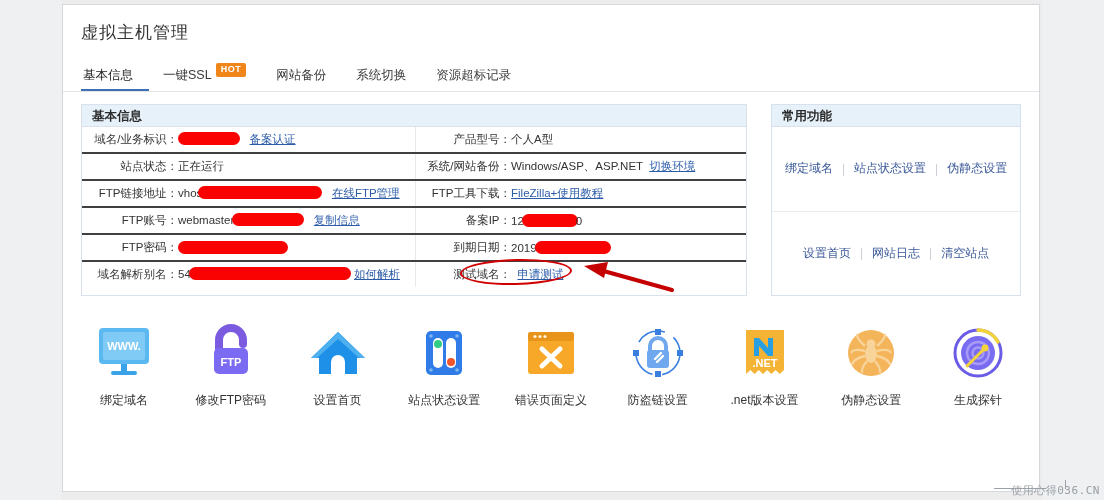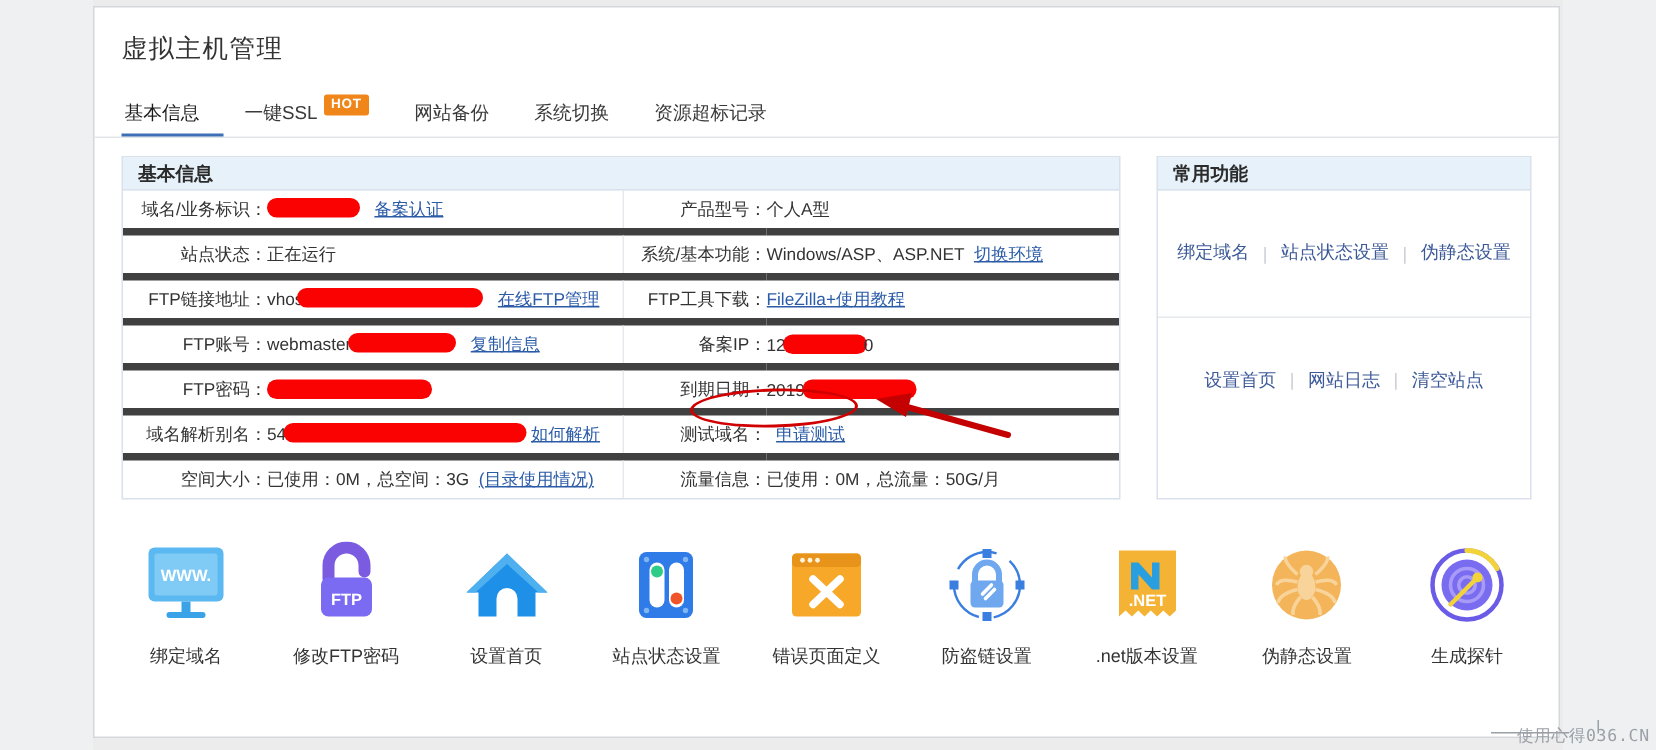--- a/index.html
+++ b/index.html
@@ -100,21 +100,21 @@
   }
   .info-panel { width: 666px; }
   .func-panel { width: 264px; }
 
   table.info {
     border-collapse: collapse;
     width: 100%;
     table-layout: fixed;
   }
   table.info td {
-    border-top: 5px solid #404040;
+    border-top: 2px solid #404040;
     height: 25px;
     font-size: 11.5px;
     color: #333;
     padding: 0;
     vertical-align: middle;
   }
   table.info tr:first-child td { border-top: none; }
   td.lbl {
     color: #9a9a9a;
     text-align: right;
@@ -277,21 +277,21 @@
               <td class="val">
                 <span>个人A型</span>
               </td>
             </tr>
 
             <tr>
               <td class="lbl">站点状态：</td>
               <td class="val">
                 <span>正在运行</span>
               </td>
-              <td class="lbl col-divider">系统/基本功能：</td>
+              <td class="lbl col-divider">系统/网站备份：</td>
               <td class="val">
                 <span>Windows/ASP、ASP.NET</span>
                 &nbsp;<span class="lnk">切换环境</span>
               </td>
             </tr>
 
             <tr>
               <td class="lbl">FTP链接地址：</td>
               <td class="val">
                 <span>vhos</span><span class="redact" style="width:124px;margin-left:-4px"></span>
@@ -331,31 +331,20 @@
               <td class="val">
                 <span>54</span><span class="redact" style="width:162px;margin-left:-2px"></span>
                 <span class="lnk">如何解析</span>
               </td>
               <td class="lbl col-divider">测试域名：</td>
               <td class="val">
                 &nbsp;&nbsp;<span class="lnk">申请测试</span>
               </td>
             </tr>
 
-            <tr>
-              <td class="lbl">空间大小：</td>
-              <td class="val">
-                <span>已使用：0M，总空间：3G</span>
-                &nbsp;<span class="lnk">(目录使用情况)</span>
-              </td>
-              <td class="lbl col-divider">流量信息：</td>
-              <td class="val">
-                <span>已使用：0M，总流量：50G/月</span>
-              </td>
-            </tr>
           </tbody>
         </table>
       </div>
 
       <div class="panel func-panel">
         <div class="panel-head">常用功能</div>
         <div class="func-body">
           <div class="func-row">
             <span class="fl">绑定域名</span>
             <span class="sep">|</span>

